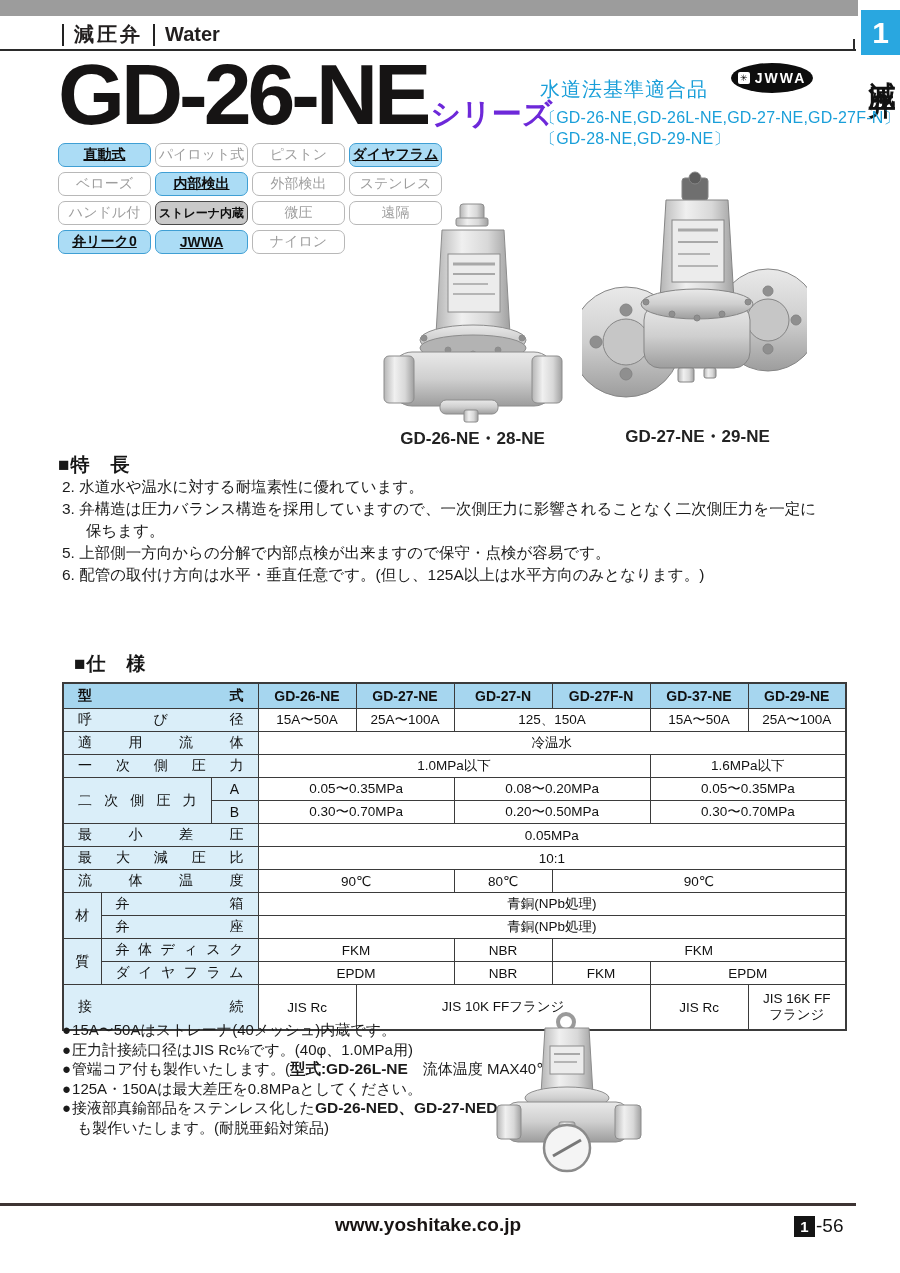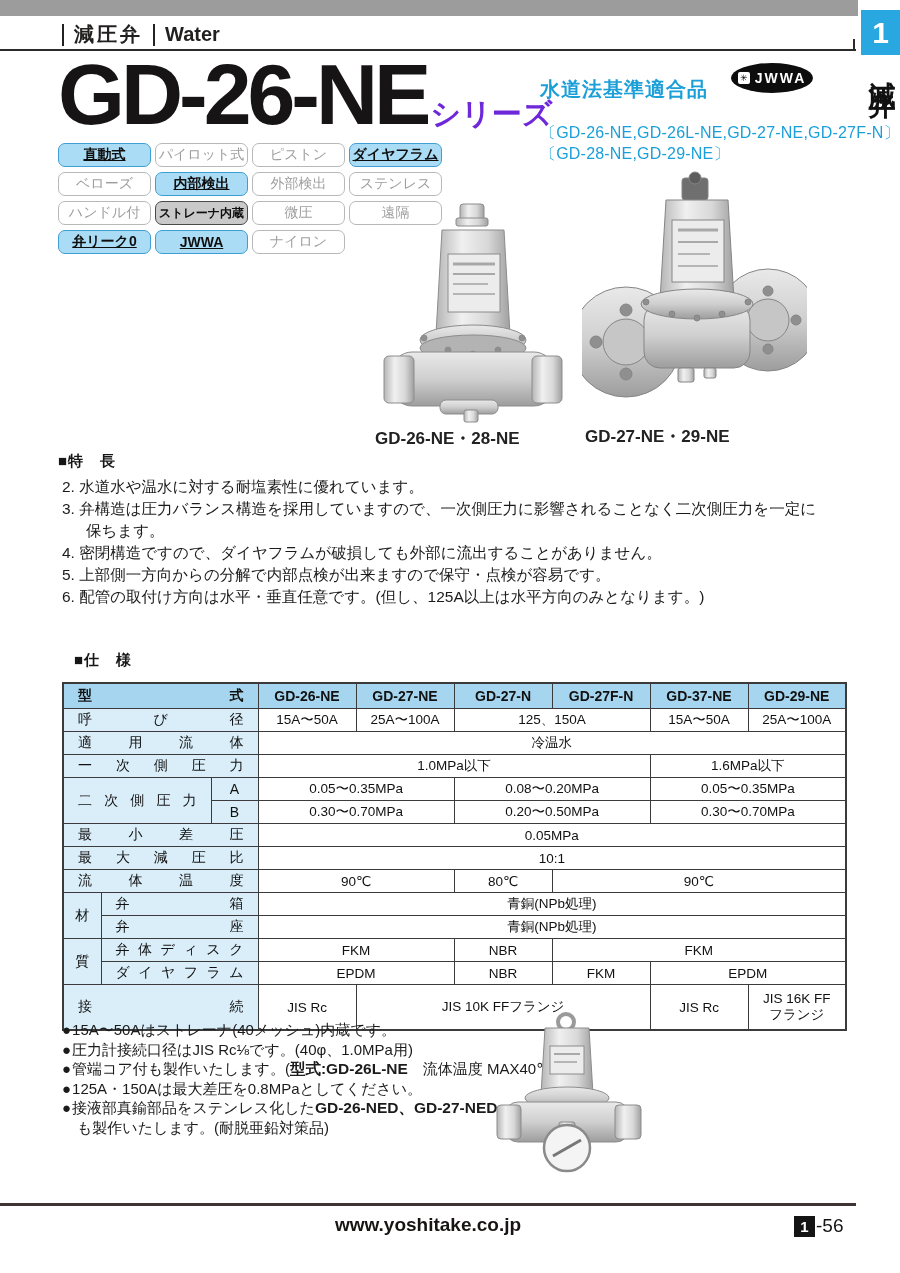--- a/index.html
+++ b/index.html
@@ -19,42 +19,42 @@
   .side-num{position:absolute;left:861px;top:10px;width:39px;height:45px;background:var(--accent-blue,#29a7e0);
             color:#fff;font-size:30px;font-weight:bold;display:flex;align-items:center;justify-content:center;}
   .side-label{position:absolute;left:861px;top:60px;width:39px;height:120px;writing-mode:vertical-rl;
               font-size:27px;font-weight:900;letter-spacing:5px;color:#111;display:flex;justify-content:flex-start;margin:0 auto;text-align:center;}
 
   
   .title-row{position:absolute;left:58px;top:48px;display:flex;align-items:baseline;white-space:nowrap;}
   .title-big{font-size:86px;font-weight:900;letter-spacing:-4px;line-height:92px;color:#161414;}
   .title-suffix{font-size:30px;font-weight:900;margin-left:3px;color:#6d28d9;}
   .subtitle{position:absolute;left:540px;top:76px;color:var(--subtitle-blue,#1a9fd9);}
-  .sub-compliance{font-size:20px;font-weight:bold;margin-bottom:19px;letter-spacing:1px;}
+  .sub-compliance{font-size:20px;font-weight:normal;margin-bottom:4px;letter-spacing:1px;}
   .sub-models{font-size:16px;line-height:21px;letter-spacing:0.2px;}
   .jwwa{position:absolute;left:731px;top:63px;width:82px;height:30px;background:#0d0d0d;border-radius:50%;
         color:#fff;display:flex;align-items:center;justify-content:center;gap:5px;font-weight:bold;font-size:14px;letter-spacing:2px;}
   .jwwa-mark{width:12px;height:12px;background:#fff;border-radius:2px;color:#000;font-size:9px;line-height:12px;
              text-align:center;font-weight:bold;letter-spacing:0;}
 
   
   .tag-grid{position:absolute;left:58px;top:143px;display:grid;grid-template-columns:repeat(4,93px);
             grid-auto-rows:24px;gap:5px 4px;}
   .tag{border-radius:7px;display:flex;align-items:center;justify-content:center;font-size:14px;
        white-space:nowrap;border:1.5px solid #b8b8b8;background:#fff;color:#9e9e9e;box-sizing:border-box;}
   .tag.active{background:var(--tag-active-bg,#abdcf5);border-color:var(--tag-active-border,#3f9fd4);color:#0e0e0e;font-weight:bold;text-decoration:underline;}
   .tag.gray{background:var(--tag-gray-bg,#c9c9c9);border-color:#4a4a4a;color:#0e0e0e;font-weight:bold;}
   .tag.small{font-size:12px;}
 
   
   .photo{position:absolute;}
-  .caption{position:absolute;font-size:17px;font-weight:600;text-align:left;color:#222;}
-
-  
-  .sec-heading{position:absolute;font-size:15px;font-weight:bold;color:#161616;letter-spacing:1px;}
+  .caption{position:absolute;font-size:17px;font-weight:600;text-align:center;color:#222;}
+
+  
+  .sec-heading{position:absolute;font-size:19px;font-weight:bold;color:#161616;letter-spacing:1px;}
   .features{position:absolute;left:62px;top:476px;width:762px;font-size:15.5px;line-height:22px;color:#1b1b1b;}
   .feature-item{padding-left:24px;text-indent:-24px;}
 
   
   .spec{position:absolute;left:62px;top:682px;border-collapse:collapse;table-layout:fixed;width:783px;
         font-size:13.5px;color:#111;}
   .spec td{border:1px solid #3b3b3b;text-align:center;vertical-align:middle;height:22px;padding:0 2px;
            overflow:hidden;}
   .spec{border:2px solid #3b3b3b;}
   .spec td.lbl{background:var(--table-label-bg,#daeef9);font-size:14px;}
@@ -207,21 +207,20 @@
     </svg>
   </div>
 
   <div class="caption" style="left:375px;top:427px;width:195px;">GD-26-NE・28-NE</div>
   <div class="caption" style="left:585px;top:425px;width:225px;">GD-27-NE・29-NE</div>
 
   <div class="sec-heading" style="left:58px;top:452px;">■特　長</div>
   <div class="features" id="features-list">
       <div class="feature-item">2. 水道水や温水に対する耐塩素性に優れています。</div>
       <div class="feature-item">3. 弁構造は圧力バランス構造を採用していますので、一次側圧力に影響されることなく二次側圧力を一定に保ちます。</div>
-      <div class="feature-item">4. 密閉構造ですので、ダイヤフラムが破損しても外部に流出することがありません。</div>
       <div class="feature-item">5. 上部側一方向からの分解で内部点検が出来ますので保守・点検が容易です。</div>
       <div class="feature-item">6. 配管の取付け方向は水平・垂直任意です。(但し、125A以上は水平方向のみとなります。)</div>
     </div>
 
   <div class="sec-heading" style="left:74px;top:651px;">■仕　様</div>
 
   <table class="spec">
     <colgroup>
       <col style="width:38px">
         <col style="width:110px">

